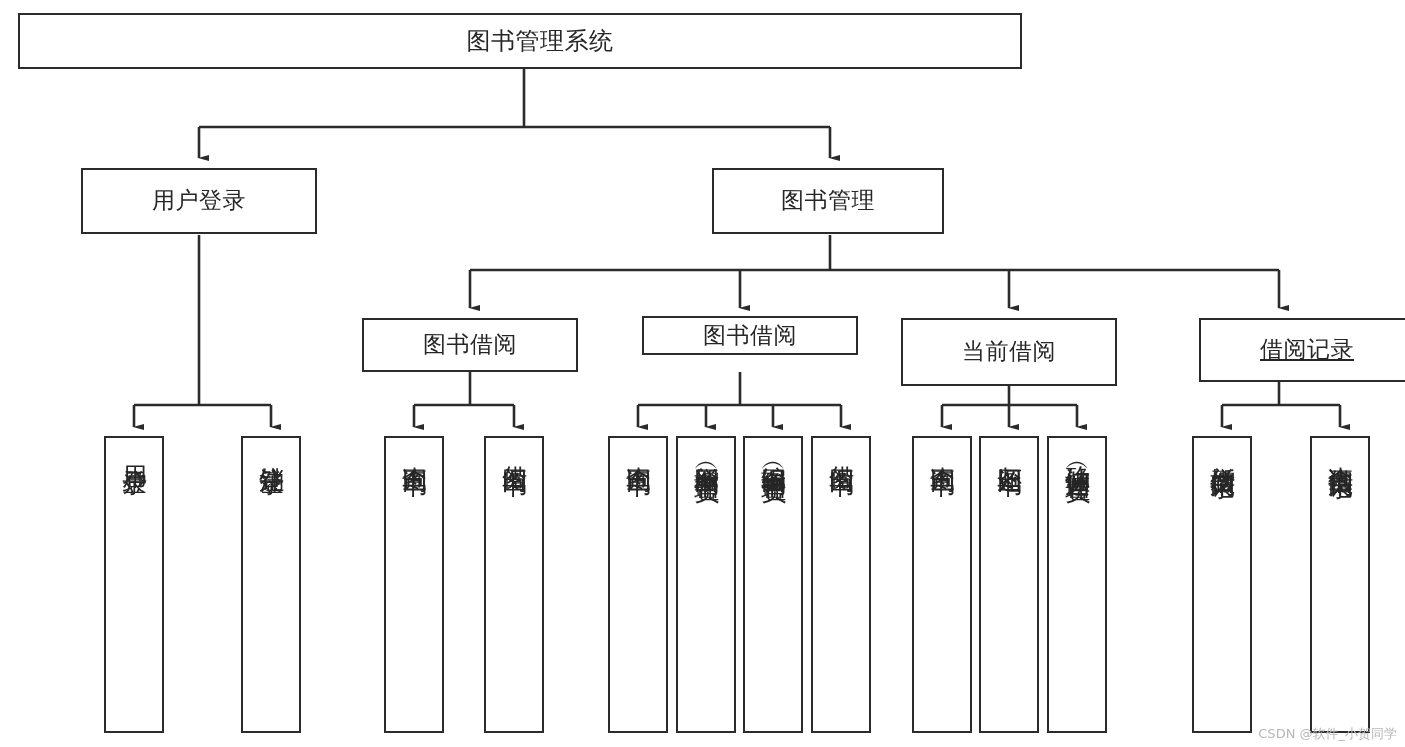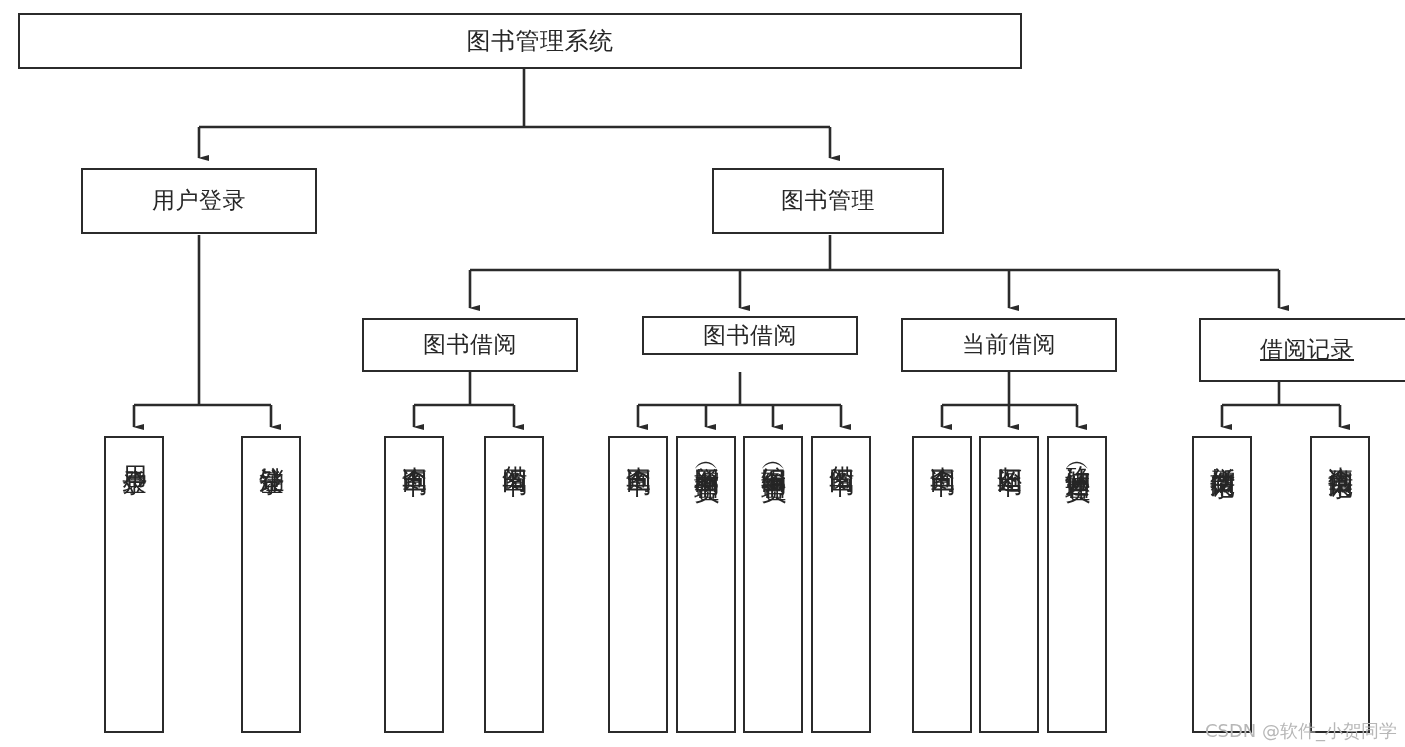--- a/index.html
+++ b/index.html
@@ -59,21 +59,21 @@
     text-orientation: upright;
     font-size: 25px;
     line-height: 1.14;
     letter-spacing: 2px;
     white-space: nowrap;
   }
   #watermark {
     position: absolute;
     right: 8px;
     bottom: 4px;
-    font-size: 18px;
+    font-size: 13px;
     color: #b7b7b7;
     z-index: 9;
     white-space: nowrap;
     pointer-events: none;
   }
 </style>
 </head>
 <body>
 
 <div id="canvas">
@@ -143,21 +143,21 @@
   </div>
 
   <div class="node horiz" style="left:362px; top:318px; width:216px; height:54px;">
     <span class="label">图书借阅</span>
   </div>
 
   <div class="node horiz" style="left:632px; top:316px; width:216px; height:39px;margin-left:10px;">
     <span class="label">图书借阅</span>
   </div>
 
-  <div class="node horiz" style="left:901px; top:318px; width:216px; height:54px;">
+  <div class="node horiz" style="left:901px; top:318px; width:216px; height:68px;">
     <span class="label">当前借阅</span>
   </div>
 
   <div class="node horiz" style="left:1199px; top:318px; width:216px; height:64px;text-decoration:underline;">
     <span class="label">借阅记录</span>
   </div>
 
   <div class="node vert" style="left:104px; top:436px; width:60px; height:297px;">
     <span class="label">用户登录</span>
   </div>

